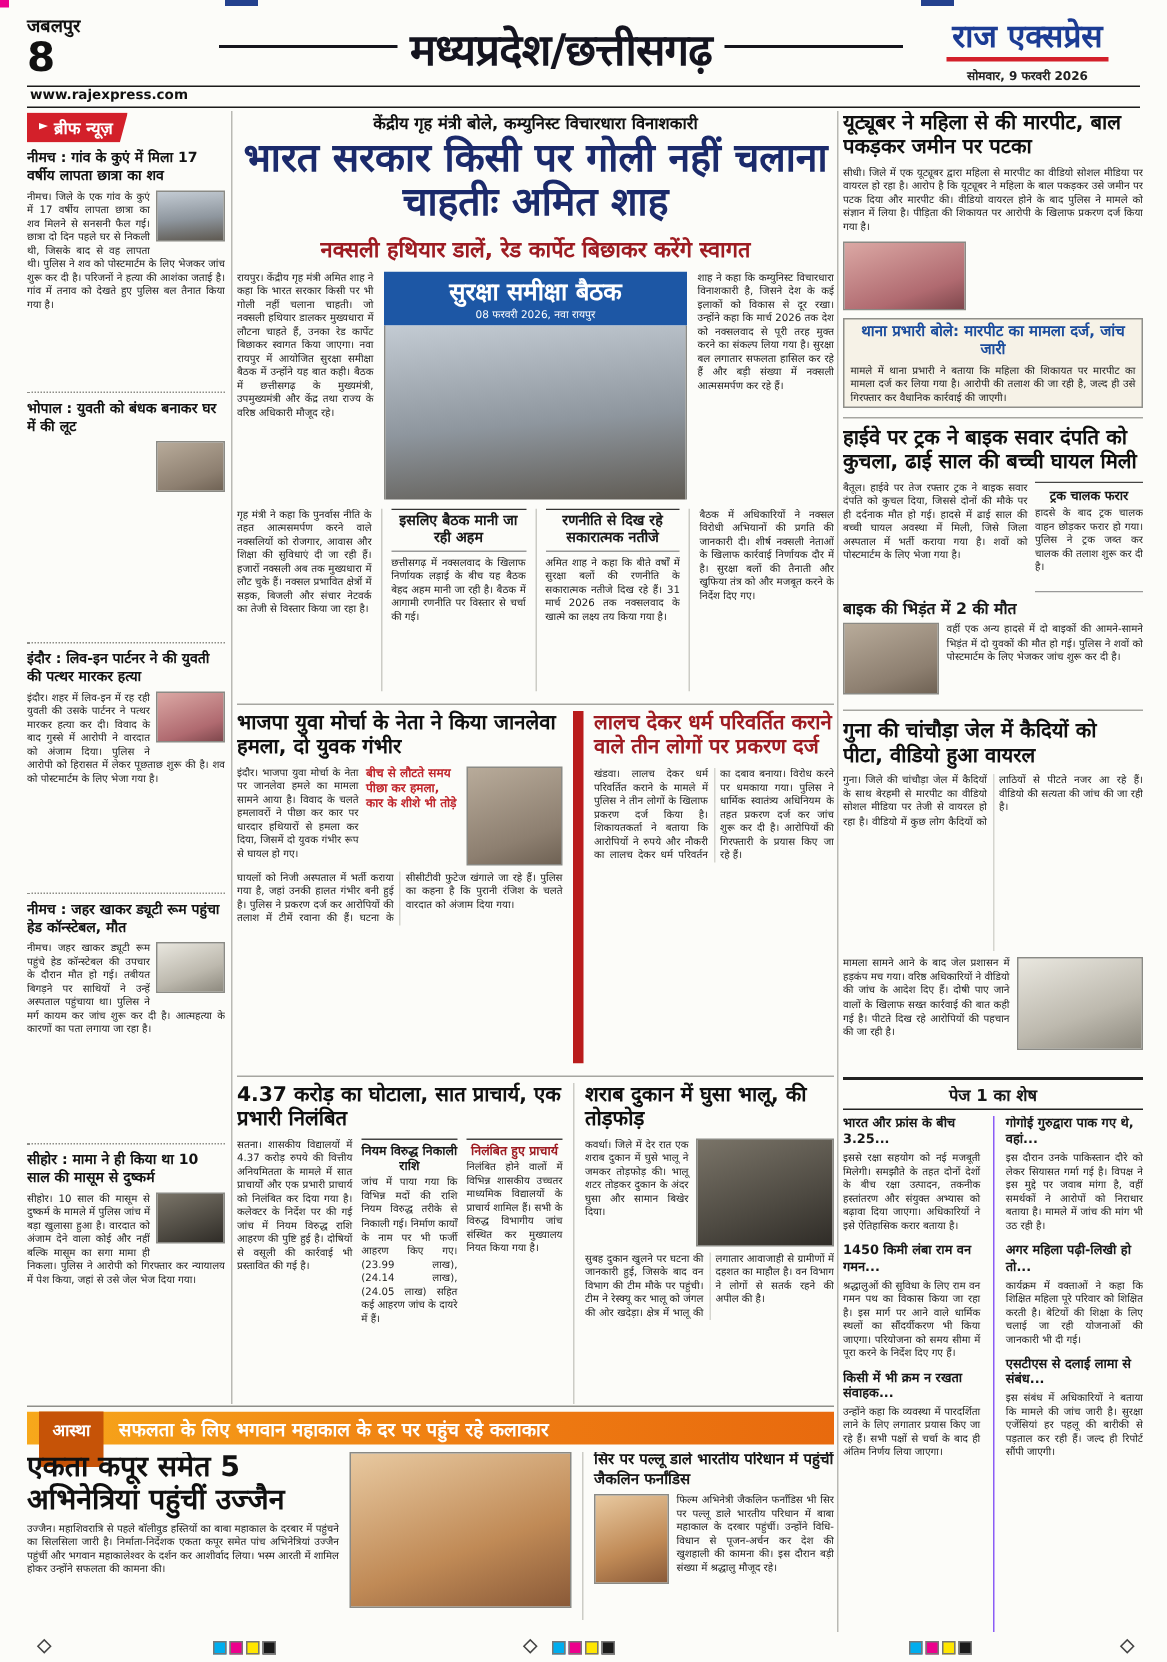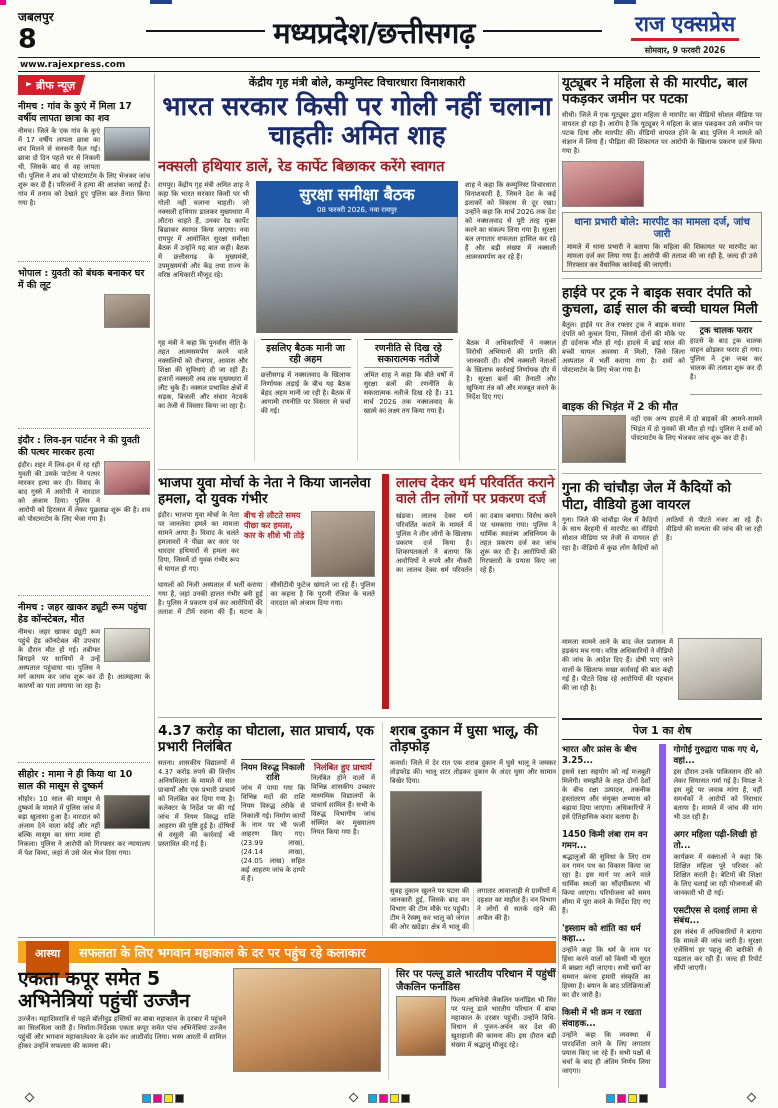--- a/index.html
+++ b/index.html
@@ -51,21 +51,21 @@
   .brief-head { display:inline-block; background:#d3202a; color:#fff; font-size:11px; font-weight:800; padding:2px 10px 3px 8px; clip-path:polygon(0 0,100% 0,92% 100%,0 100%); }
   .brief-flag { display:inline-block; width:6px; height:8px; background:#fff; margin-right:4px; clip-path:polygon(0 0,100% 25%,0 55%); vertical-align:middle; }
   .brief-item { padding:5px 0 4px; border-bottom:1px dotted #8d8d88; height:167px; overflow:hidden; }
   .brief-title { font-size:9.4px; font-weight:800; color:#131313; line-height:1.25; margin-bottom:3px; }
   .brief-thumb { float:right; width:46px; height:34px; margin:0 0 3px 4px; }
 
   
   .main-col { left:158px; top:74px; width:398px; height:862px; overflow:hidden; }
   .kicker { text-align:center; font-size:11px; font-weight:800; color:#111; }
   .lead-headline { text-align:center; font-size:26px; font-weight:800; color:#1b2a6b; line-height:1.13; margin-top:3px; }
-  .lead-subhead { text-align:left; font-size:14.5px; font-weight:800; color:#9e1c22; margin-top:4px; }
+  .lead-subhead { text-align:center; font-size:14.5px; font-weight:800; color:#9e1c22; margin-top:4px; }
   .lead-row1 { display:flex; gap:7px; margin-top:6px; height:152px; overflow:hidden; }
   .lead-row1 .bt { flex:1; }
   .lead-photo { width:202px; flex:0 0 202px; }
   .photo-banner { background:#1d57a5; color:#fff; text-align:center; padding:2px 2px 3px; }
   .pb-title { font-size:16px; font-weight:800; }
   .pb-sub { font-size:7px; }
   .lead-photo .photo { width:100%; height:118px; border-top:none; }
   .lead-row2 { display:flex; gap:6px; margin-top:6px; height:122px; overflow:hidden; }
   .lead-row2 > * { flex:1; }
   .lead-row2 > * + * { border-left:1px solid #ccccc6; padding-left:6px; }
@@ -81,21 +81,21 @@
   .bjp-photo { width:64px; height:66px; flex:0 0 64px; }
   .cont { margin-top:4px; column-count:2; column-gap:8px; column-rule:1px solid #d5d5cf; }
 
   .low-row { display:flex; margin-top:8px; border-top:1px solid #a6a6a1; padding-top:4px; height:228px; overflow:hidden; }
   .low-row .cell-a { width:224px; padding-right:7px; }
   .low-row .cell-b { flex:1; border-left:1px solid #ccccc6; padding-left:7px; }
   .scam-cols { display:flex; gap:6px; margin-top:4px; }
   .scam-cols .bt { flex:1.2; }
   .scam-box { flex:1; border-top:1.5px solid #444; padding-top:2px; }
   .scam-box h4 { font-size:8.3px; font-weight:800; line-height:1.25; text-align:center; margin-bottom:2px; }
-  .bear-row { display:flex; gap:5px; margin-top:4px;flex-direction:column; }
+  .bear-row { display:flex; gap:5px; margin-top:4px; }
   .bear-photo { width:92px; height:72px; flex:0 0 92px; }
   .bear-row .bt { flex:1; }
 
   
   .right-col { left:562px; top:74px; width:200px; height:1014px; overflow:hidden; }
   .story-sep { border-top:1px solid #a6a6a1; margin:6px 0 5px; }
   .yt-row { display:flex; gap:5px; margin-top:4px; height:96px; overflow:hidden;flex-direction:column; }
   .yt-row .bt { flex:1; }
   .yt-photos { width:82px; flex:0 0 82px; display:flex; flex-direction:column; gap:4px; }
   .yt-photos .photo { width:82px; height:46px; }
@@ -112,21 +112,21 @@
   .bike-row .bt { flex:1; }
 
   .guna-cols { column-count:2; column-gap:8px; column-rule:1px solid #d5d5cf; margin-top:4px; height:118px; overflow:hidden; }
   .guna-row { display:flex; gap:5px; margin-top:4px; height:78px; overflow:hidden; }
   .guna-photo { width:84px; height:62px; flex:0 0 84px; }
   .guna-row .bt { flex:1; }
 
   .p1-head { border-top:2px solid #222; border-bottom:1px solid #222; text-align:center; font-size:11px; font-weight:800; padding:2px 0; margin-top:2px; }
   .p1-cols { display:flex; gap:8px; margin-top:4px; height:352px; overflow:hidden; }
   .p1-col { flex:1; }
-  .p1-col + .p1-col { border-left:7px solid #8b5cf6; padding-left:8px; }
+  .p1-col + .p1-col { border-left:1px solid #8b5cf6; padding-left:8px; }
   .p1-item { margin-bottom:7px; }
   .p1-item h4 { font-size:8.6px; font-weight:800; line-height:1.25; margin-bottom:2px; }
 
   
   .aastha { left:18px; top:941px; width:538px; height:146px; overflow:hidden; }
   .aastha-strip { display:flex; align-items:center; background:linear-gradient(90deg,#f7a81b,#ef7d12 55%,#e86a0e); height:22px; padding:0 8px; gap:10px; }
   .aastha-tab { background:#c65307; color:#fff; font-size:11px; font-weight:800; padding:18px 9px; border-radius:2px; }
   .aastha-strip-title { color:#fff; font-size:12.5px; font-weight:800; }
   .aastha-row { display:flex; gap:7px; margin-top:5px; height:112px; overflow:hidden; }
   .aastha-left { width:208px; flex:0 0 208px; }
@@ -333,24 +333,20 @@
         <div class="p1-col">
           <div class="p1-item">
             <h4>भारत और फ्रांस के बीच 3.25...</h4>
             <p class="bt">इससे रक्षा सहयोग को नई मजबूती मिलेगी। समझौते के तहत दोनों देशों के बीच रक्षा उत्पादन, तकनीक हस्तांतरण और संयुक्त अभ्यास को बढ़ावा दिया जाएगा। अधिकारियों ने इसे ऐतिहासिक करार बताया है।</p>
           </div>
           <div class="p1-item">
             <h4>1450 किमी लंबा राम वन गमन...</h4>
             <p class="bt">श्रद्धालुओं की सुविधा के लिए राम वन गमन पथ का विकास किया जा रहा है। इस मार्ग पर आने वाले धार्मिक स्थलों का सौंदर्यीकरण भी किया जाएगा। परियोजना को समय सीमा में पूरा करने के निर्देश दिए गए हैं।</p>
           </div>
           <div class="p1-item">
-            <h4>'इस्लाम को शांति का धर्म कहा...</h4>
-            <p class="bt">उन्होंने कहा कि धर्म के नाम पर हिंसा करने वालों को किसी भी सूरत में बख्शा नहीं जाएगा। सभी धर्मों का सम्मान करना हमारी संस्कृति का हिस्सा है। बयान के बाद प्रतिक्रियाओं का दौर जारी है।</p>
-          </div>
-          <div class="p1-item">
             <h4>किसी में भी क्रम न रखता संवाहक...</h4>
             <p class="bt">उन्होंने कहा कि व्यवस्था में पारदर्शिता लाने के लिए लगातार प्रयास किए जा रहे हैं। सभी पक्षों से चर्चा के बाद ही अंतिम निर्णय लिया जाएगा।</p>
           </div>
         </div>
         <div class="p1-col">
           <div class="p1-item">
             <h4>गोगोई गुरुद्वारा पाक गए थे, वहां...</h4>
             <p class="bt">इस दौरान उनके पाकिस्तान दौरे को लेकर सियासत गर्मा गई है। विपक्ष ने इस मुद्दे पर जवाब मांगा है, वहीं समर्थकों ने आरोपों को निराधार बताया है। मामले में जांच की मांग भी उठ रही है।</p>
           </div>
           <div class="p1-item">

